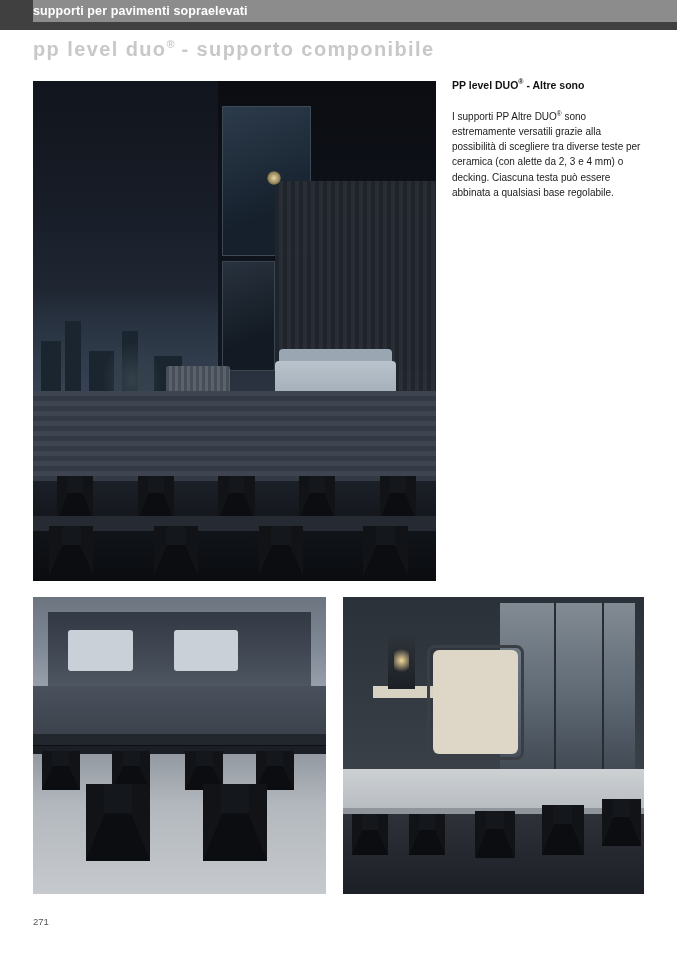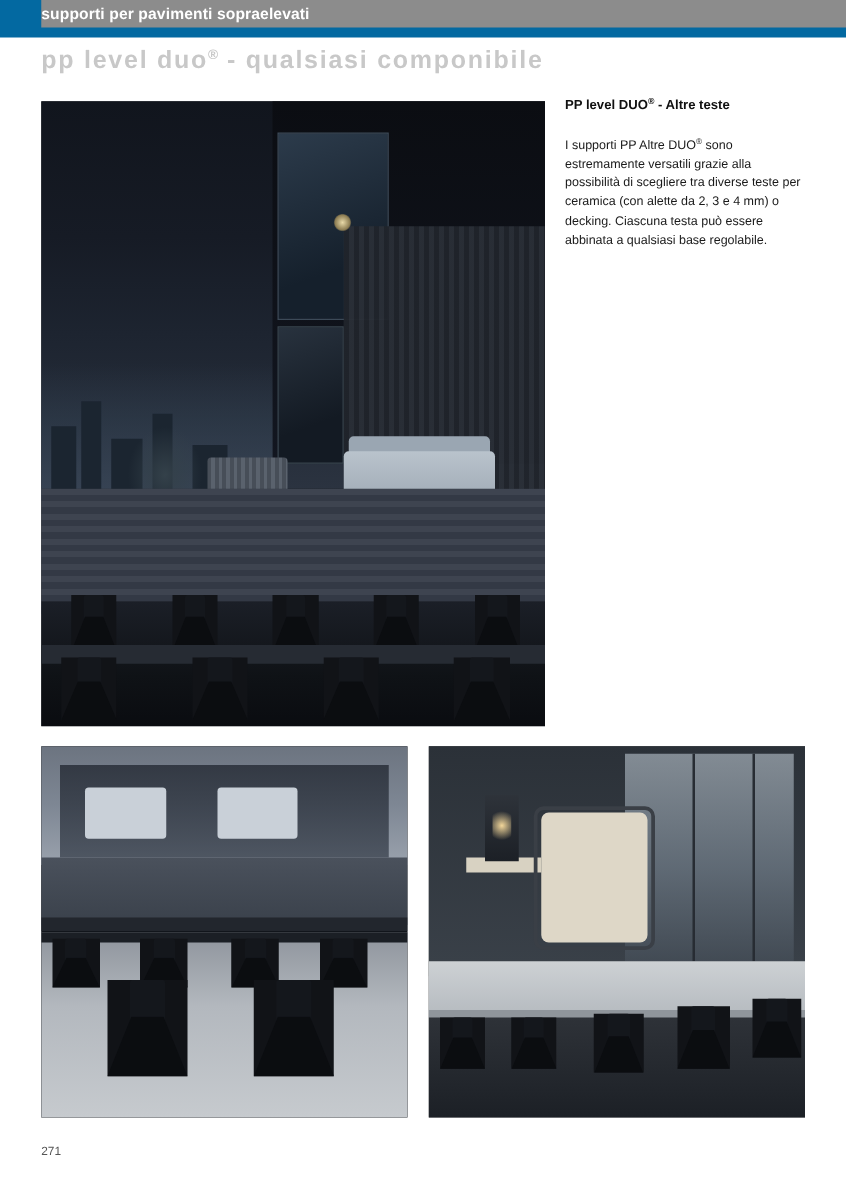--- a/index.html
+++ b/index.html
@@ -15,21 +15,21 @@
     overflow: hidden;
   }
 
   
   .page-header {
     position: absolute;
     left: 0;
     top: 0;
     width: 677px;
     height: 30px;
-    background: #0369a1;
+    background: #404040;
   }
   .header-bar {
     position: absolute;
     left: 33px;
     top: 0;
     width: 611px;
     height: 22px;
     background: #8c8c8c;
   }
   .header-bar-right {
@@ -310,21 +310,21 @@
 </head>
 <body>
 
 <div class="page-header">
   <div class="header-bar"></div>
   <div class="header-bar-right"></div>
   <div class="header-title">supporti per pavimenti sopraelevati</div>
 </div>
 
 <div class="section-title">
-  <span>pp level duo</span><sup>®</sup><span> - qualsiasi componibile</span>
+  <span>pp level duo</span><sup>®</sup><span> - supporto componibile</span>
 </div>
 
 <div class="photo" id="photo-main">
   <div class="layer m-sky"></div>
   <div class="layer m-building-right"></div>
   <div class="layer m-glass"></div>
   <div class="layer m-glass2"></div>
   <div class="layer m-wood-wall"></div>
   <div class="layer m-lamp"></div>
   <div class="layer m-city"></div>
@@ -376,21 +376,21 @@
       <div class="stem"></div>
       <div class="cone"></div>
     </div>
   <div class="pedestal" style="left:82%;top:89%;width:11%;height:10%;">
       <div class="stem"></div>
       <div class="cone"></div>
     </div>
 </div>
 
 <div class="text-col">
-  <h3><span>PP level DUO</span><sup>®</sup><span> - Altre teste</span></h3>
+  <h3><span>PP level DUO</span><sup>®</sup><span> - Altre sono</span></h3>
   <p><span>I supporti PP Altre DUO</span><sup>®</sup><span> sono estremamente versatili grazie alla possibilità di scegliere tra diverse teste per ceramica (con alette da 2, 3 e 4 mm) o decking. Ciascuna testa può essere abbinata a qualsiasi base regolabile.</span></p>
 </div>
 
 <div class="photo" id="photo-bottom-left">
   <div class="layer bl-sky"></div>
   <div class="layer bl-modules"></div>
   <div class="layer bl-sofa"></div>
   <div class="layer bl-sofa2"></div>
   <div class="layer bl-deck"></div>
   <div class="layer bl-deck-edge"></div>

